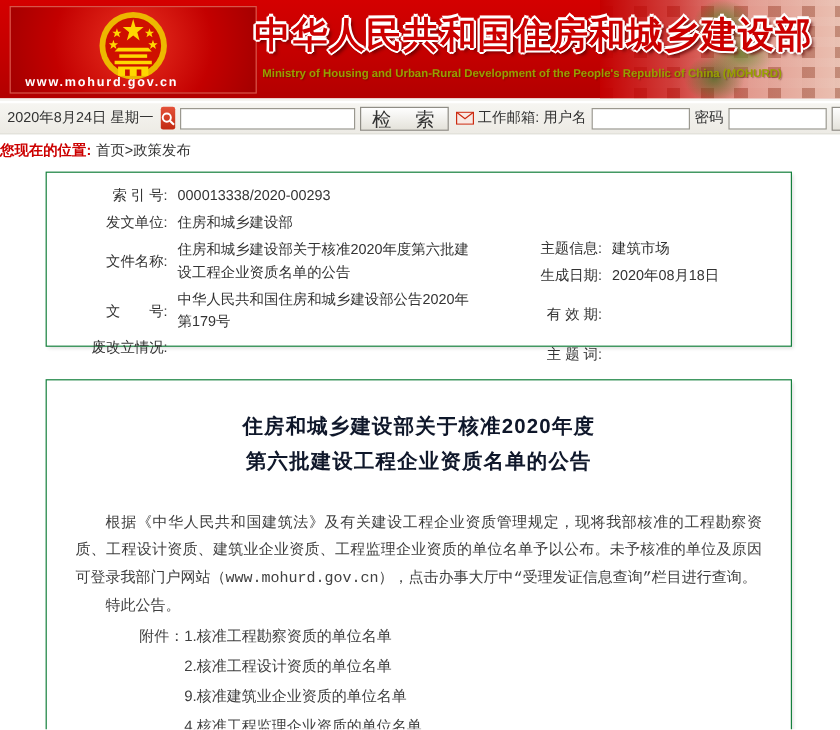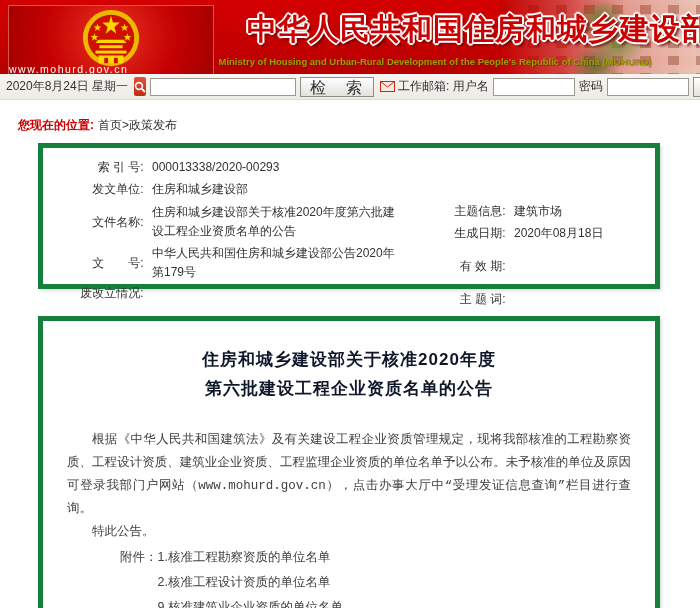--- a/index.html
+++ b/index.html
@@ -20,54 +20,54 @@
       #f0ddd0; }
   .b-tree { position:absolute; left:62px; top:0; width:95px; height:82px;
     background:
       radial-gradient(ellipse 34px 26px at 42% 22%, rgba(92,124,44,0.85), rgba(92,124,44,0) 70%),
       radial-gradient(ellipse 40px 30px at 58% 55%, rgba(108,140,56,0.8), rgba(108,140,56,0) 70%),
       radial-gradient(ellipse 36px 28px at 35% 80%, rgba(80,110,40,0.8), rgba(80,110,40,0) 70%); }
   .emblem-panel { position:absolute; left:8px; top:5px; width:206px; height:73px;
     background:radial-gradient(circle at 50% 42%, #e93322 0%, #c30000 60%, #a30000 100%);
     border:1px solid #d6564a; }
   .emblem { position:absolute; left:70px; top:2px; }
-  .site-url { position:absolute; left:0; bottom:2px; color:#ffffff; font-size:10.5px;
-    font-weight:normal; letter-spacing:1.5px; }
+  .site-url { position:absolute; left:12px; bottom:2px; color:#ffffff; font-size:10.5px;
+    font-weight:bold; letter-spacing:1.5px; }
   .header-title { position:absolute; left:212px; top:9px; width:452px; text-align:center;
     font-size:30px; font-weight:bold; color:#cc0000; letter-spacing:1px; white-space:nowrap;
     text-shadow:-2px 0 #fff,2px 0 #fff,0 -2px #fff,0 2px #fff,-1px -1px #fff,1px 1px #fff,
-      1px -1px #fff,-1px 1px #fff,3px 3px 3px rgba(90,0,0,0.85);margin-left:35px; }
+      1px -1px #fff,-1px 1px #fff,3px 3px 3px rgba(90,0,0,0.85); }
   .header-en { position:absolute; left:205px; top:56px; width:460px; text-align:center;
     font-size:9.5px; font-weight:bold; color:#96a000; text-shadow:1px 1px 1px rgba(60,0,0,0.35); }
 
   
-  .toolbar { position:absolute; top:74px; left:0; width:700px; height:26px;
+  .toolbar { position:absolute; top:86px; left:0; width:700px; height:26px;
     display:flex; align-items:center; padding:0 6px;
     background:linear-gradient(#f6f5f1,#edebe5); border-bottom:1px solid #dddbd4;
     font-size:12px; color:#333; white-space:nowrap; }
   .tb-date { margin-right:6px; }
   .ico-search { width:19px; height:19px; background:linear-gradient(#e4523a,#c22a12); border-radius:2px;
     display:inline-flex; align-items:center; justify-content:center; margin-right:4px; cursor:pointer; }
   .tb-input { height:18px; border:1px solid #9a988f; background:#fff; margin-right:4px; font-size:11px; padding:0 3px; }
   .inp-search { width:146px; }
   .inp-small { width:82px; }
   .tb-btn { height:20px; font-size:16px; color:#333; padding:0 9px; margin-right:5px; cursor:pointer;
     background:linear-gradient(#fefefe,#e4e2da); border:1px solid #8f8d86; letter-spacing:2px; }
   .ico-mail { margin:0 3px 0 1px; display:inline-flex; }
   .tb-label { margin-right:4px; }
   .tb-spacer { flex:1; }
 
   
-  .breadcrumb { position:absolute; top:113px; left:0; padding:4px 18px; font-size:12px; color:#333; }
+  .breadcrumb { position:absolute; top:113px; left:0; padding:4px 0; font-size:12px; color:#333; }
   .bc-label { color:#cc0000; font-weight:bold; margin-right:4px; }
   .bc-link { cursor:pointer; }
 
   
   .card { position:absolute; left:38px; width:622px; background:#fff;
-    border:5px solid #15803d; box-shadow:2px 2px 3px rgba(0,0,0,0.13); }
+    border:1px solid #15803d; box-shadow:2px 2px 3px rgba(0,0,0,0.13); }
   .card-meta { top:143px; height:146px; padding-top:8px; font-size:12px; color:#333; }
   .meta-grid { display:flex; }
   .meta-left { width:362px; }
   .meta-right { flex:1;margin-top:44px; }
   .meta-row { display:flex; align-items:center; min-height:22px; }
   .meta-row.tall { min-height:44px; }
   .meta-label { width:104px; text-align:right; flex:none; white-space:pre; }
   .meta-value { flex:1; padding-left:5px; line-height:19px; }
 
   .card-article { top:316px; height:332px; padding:24px 24px 0; color:#404040; }

